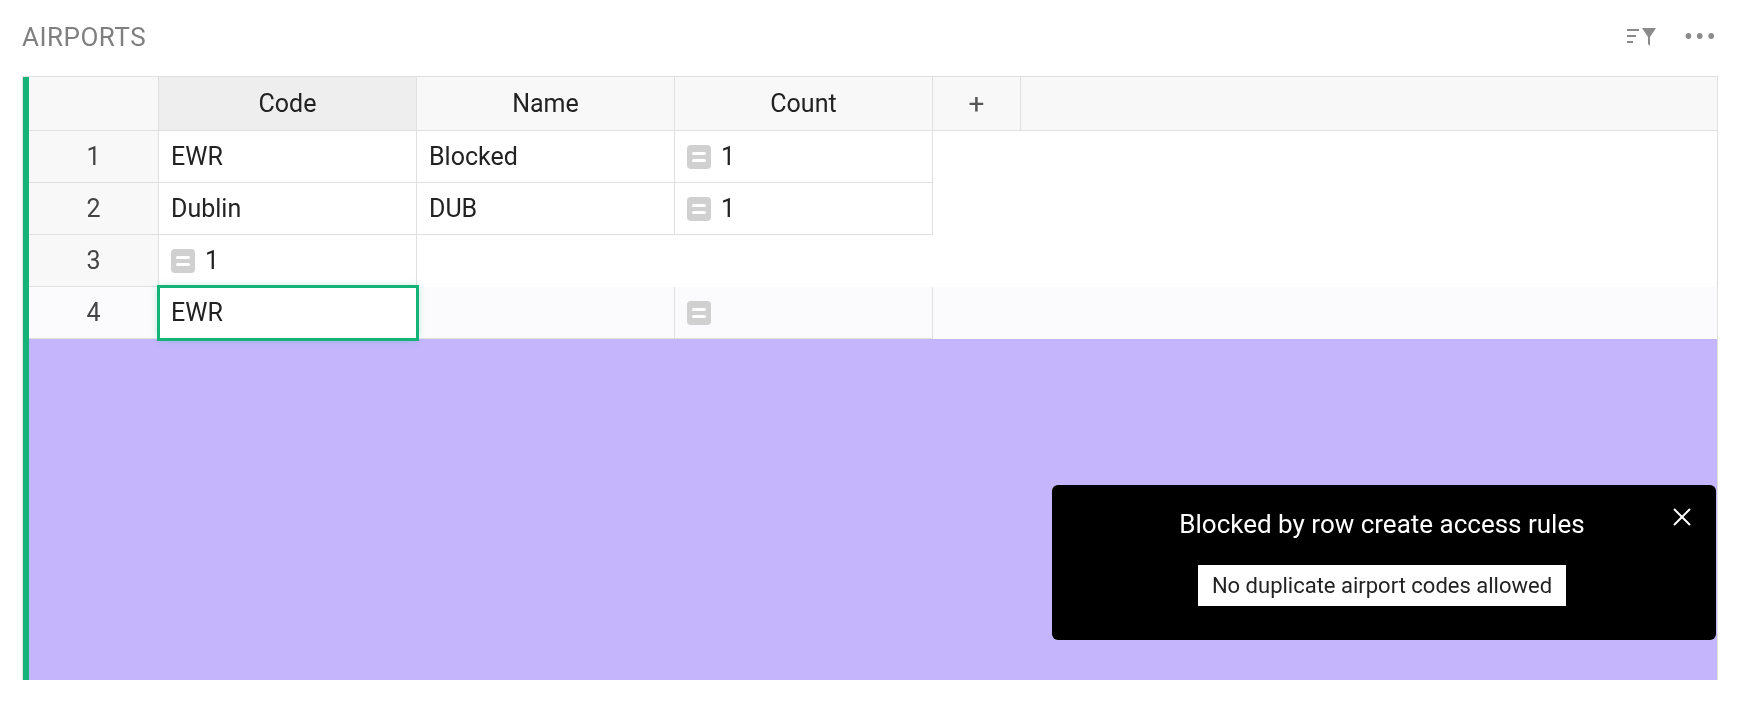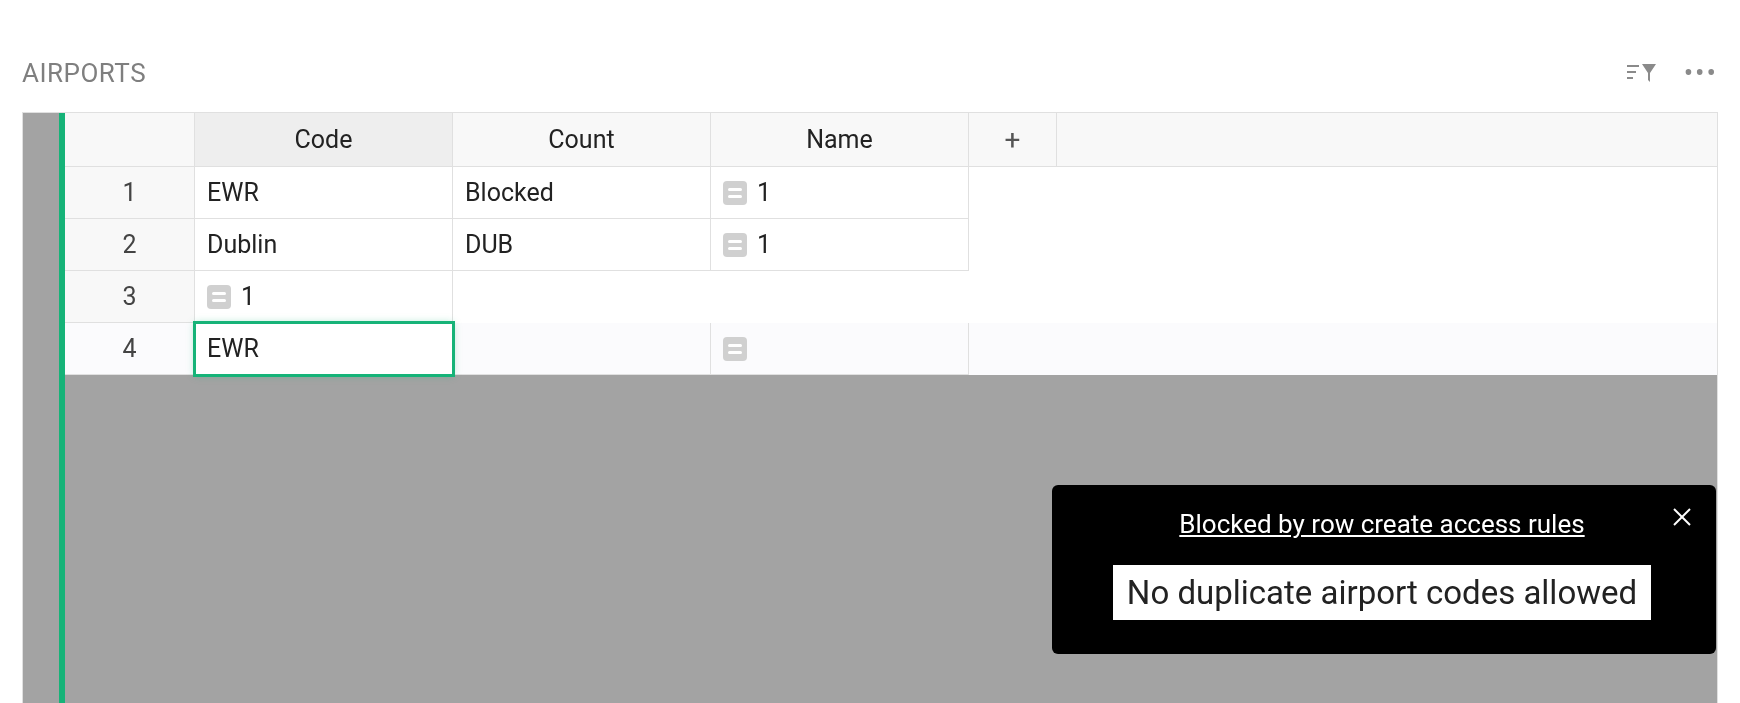--- a/index.html
+++ b/index.html
@@ -11,21 +11,20 @@
     position: relative;
     color: #222;
   }
 
   .section-header {
     display: flex;
     align-items: center;
     justify-content: space-between;
     padding: 10px 22px 0 22px;
     height: 64px;
-    margin-top: 36px;
   }
   .section-title {
     font-size: 26px;
     font-weight: 400;
     color: #7f7f7f;
     letter-spacing: 0.5px;
   }
   .section-tools {
     display: flex;
     align-items: center;
@@ -51,22 +50,21 @@
   }
 
   .grid-wrap {
     position: relative;
     margin: 12px 22px 0 22px;
     border: 1px solid #e0e0e0;
     border-bottom: none;
     height: 604px;
     display: flex;
     overflow: hidden;
-    background: #a3a3a3;
-    padding-left: 36px;
+    background: #c4b5fd;
   }
   .active-bar {
     width: 6px;
     background: #16b378;
     align-self: stretch;
   }
   .grid-inner { flex: 1; display: flex; flex-direction: column; }
 
   
   .col-rownum { width: 130px; }
@@ -160,35 +158,34 @@
     background: #000;
     color: #fff;
     padding: 24px 60px 34px 56px;
     border-radius: 6px;
   }
   .toast-title {
     font-size: 26px;
     font-weight: 400;
     text-align: center;
     margin-bottom: 26px;
-    text-decoration: underline;
   }
   .toast-close {
     position: absolute;
     top: 18px;
     right: 20px;
     width: 28px; height: 28px;
     cursor: pointer;
     color: #fff;
     display: flex; align-items: center; justify-content: center;
   }
   .toast-msg {
     background: #fff;
     color: #222;
-    font-size: 33px;
+    font-size: 22px;
     padding: 8px 14px;
     width: fit-content;
     margin: 0 auto;
   }
 </style>
 </head>
 <body>
 
 <div class="section-header">
   <div class="section-title">AIRPORTS</div>
@@ -207,22 +204,22 @@
   </div>
 </div>
 
 <div class="grid-wrap">
   <div class="active-bar"></div>
   <div class="grid-inner">
 
     <div class="grid-header-row">
       <div class="hcell col-rownum"></div>
       <div class="hcell col-code selected">Code</div>
+      <div class="hcell col-name">Name</div>
       <div class="hcell col-count">Count</div>
-      <div class="hcell col-name">Name</div>
       <div class="hcell col-add add-col">+</div>
       <div class="hcell col-fill"></div>
     </div>
 
     <div class="grid-body">
 
       <div class="grid-row">
         <div class="cell rownum col-rownum">1</div>
         <div class="cell col-code">EWR</div>
         <div class="cell col-name">Blocked</div>

